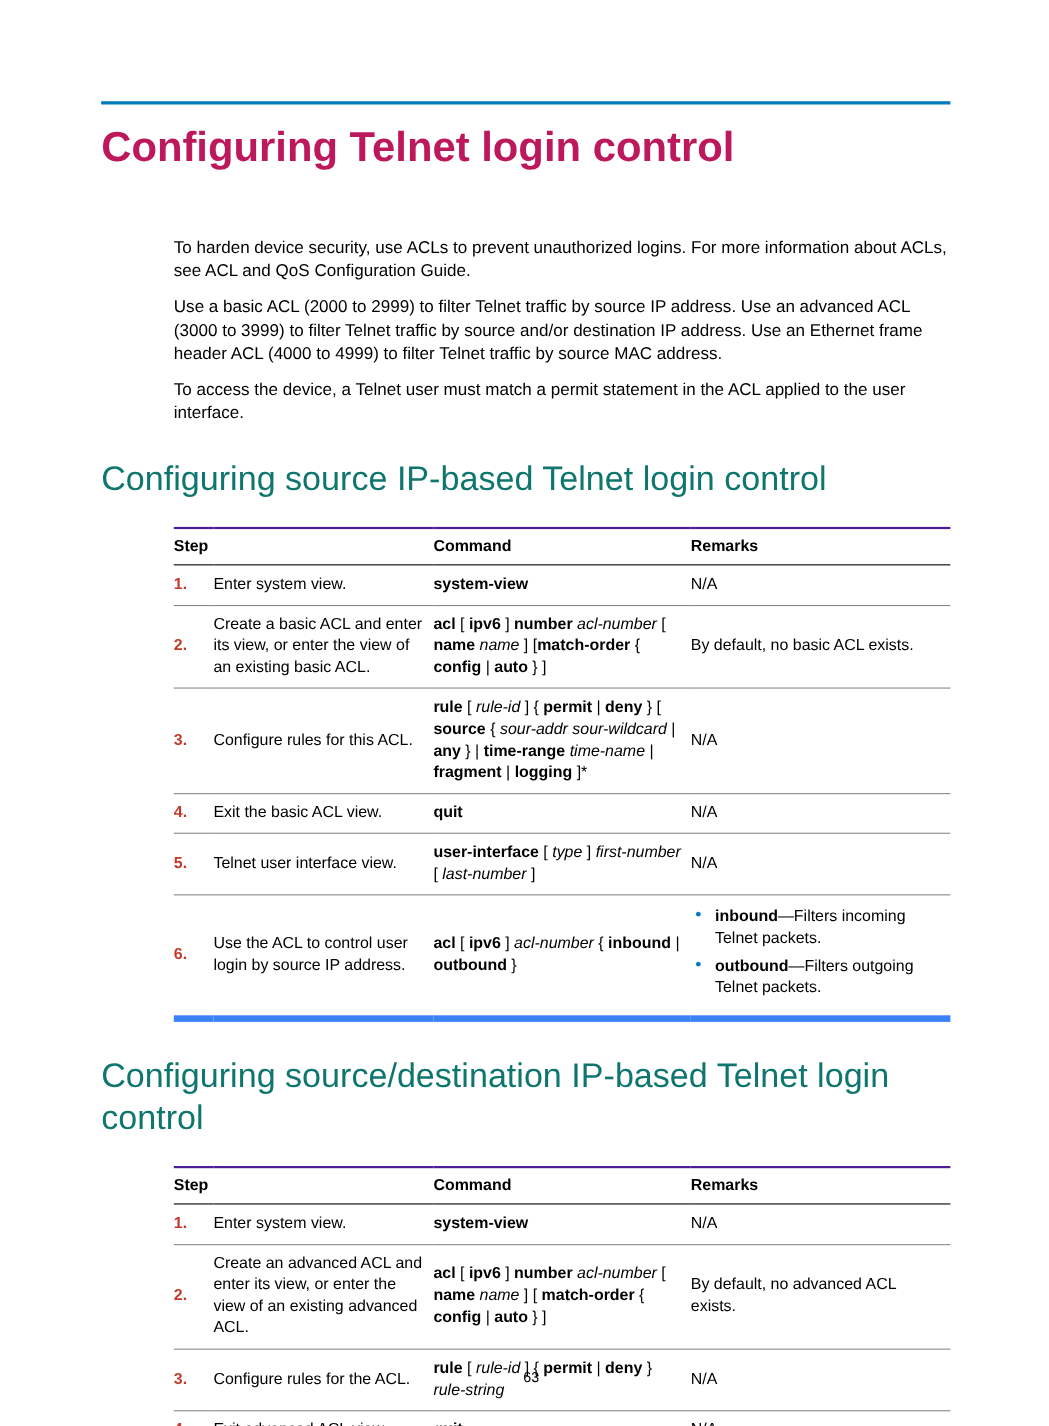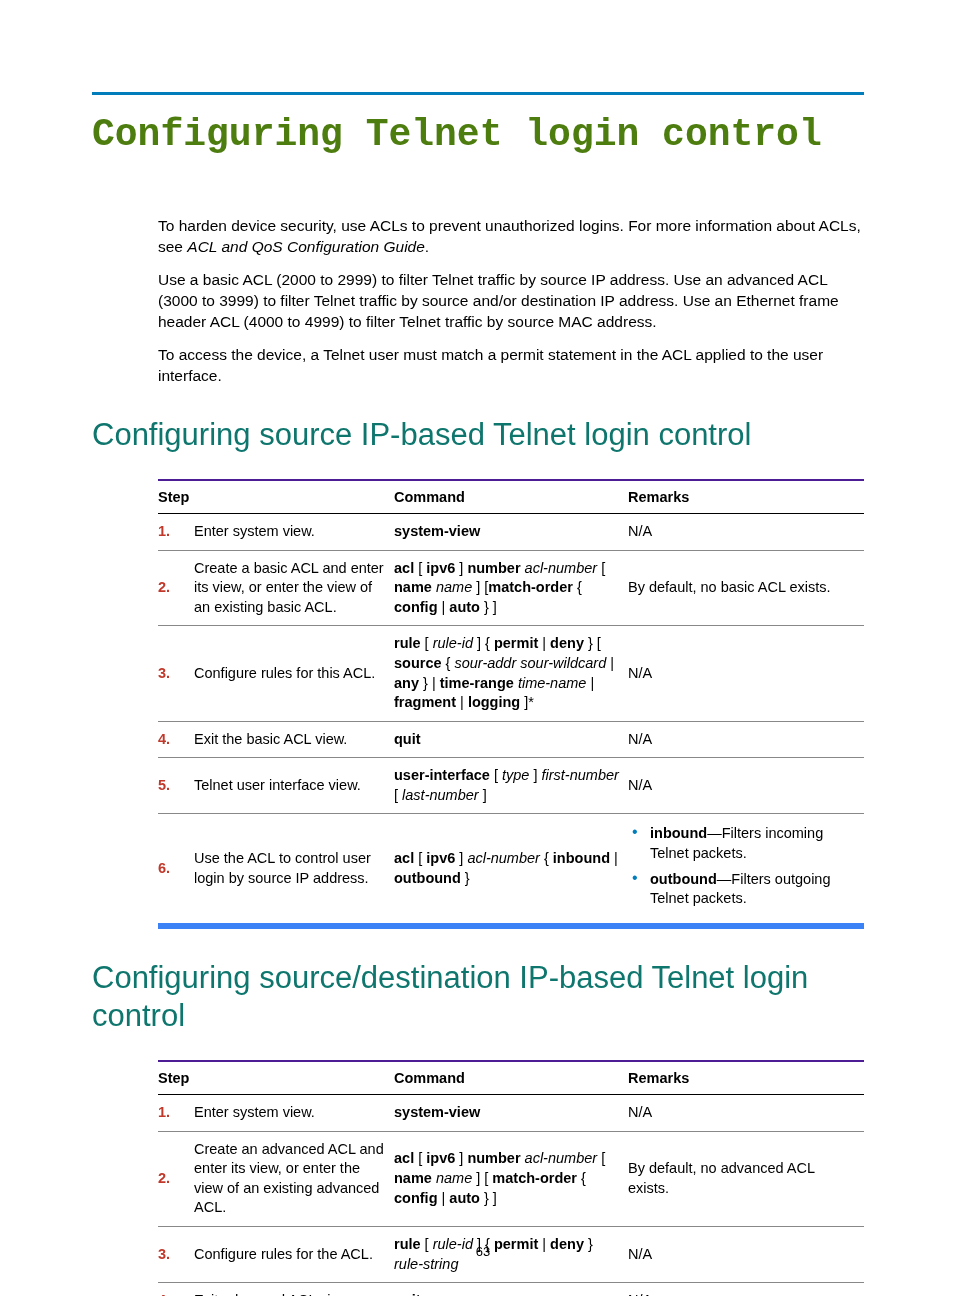--- a/index.html
+++ b/index.html
@@ -17,43 +17,43 @@
     padding: 92px 90px 0 92px;
     box-sizing: border-box;
     position: relative;
   }
   .top-rule {
     border-top: 3px solid #007dba;
     height: 0;
     margin: 0 0 18px 0;
   }
   h1 {
-    font-family: Liberation Mono, monospace;
+    font-family: Liberation Sans, sans-serif;
     font-weight: 600;
-    color: #4d7c0f;
+    color: #be185d;
     font-size: 38px;
     margin: 0 0 60px 0;
     letter-spacing: 0px;
   }
   h2 {
     font-family: "Futura", "Trebuchet MS", Arial, sans-serif;
     font-weight: 400;
     color: #0f766e;
     font-size: 31px;
     margin: 30px 0 24px 0;
     line-height: 1.25;
   }
   .body-text {
     margin-left: 66px;
     font-size: 15.5px;
     line-height: 1.35;
     color: #000;
   }
   .body-text p { margin: 0 0 12px 0; }
-  .body-text .ital { font-style: italic; }
+  .body-text .ital { }
   table.steps {
     margin-left: 66px;
     width: 706px;
     border-collapse: collapse;
     font-size: 14.5px;
   }
   table.steps thead th {
     text-align: left;
     font-weight: 700;
     padding: 8px 6px 8px 0;

